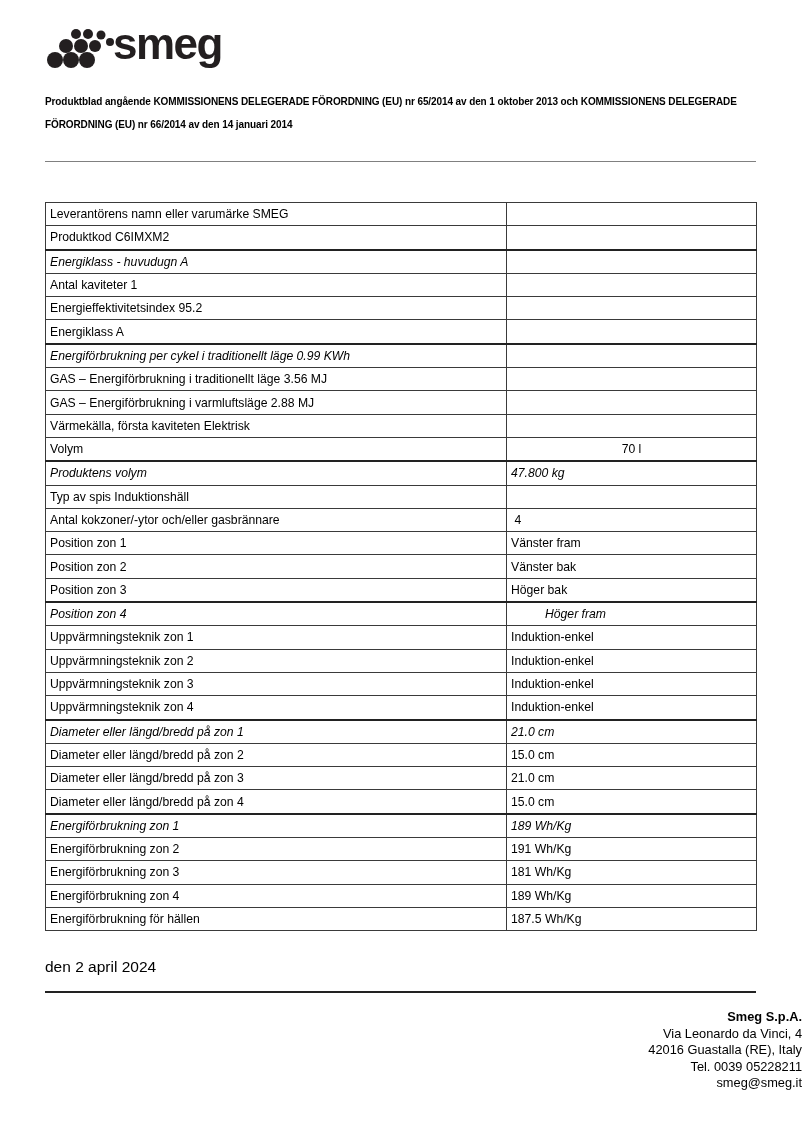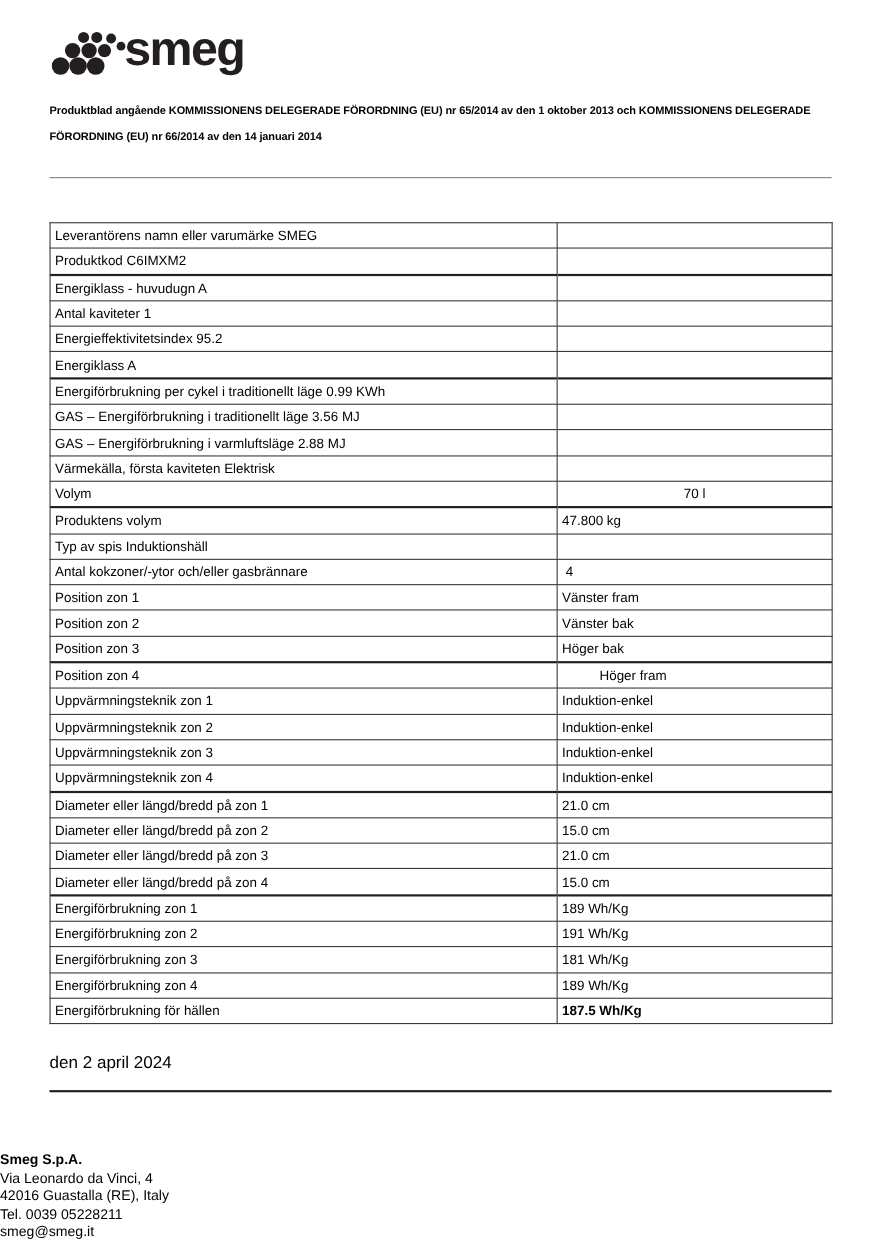--- a/index.html
+++ b/index.html
@@ -4,24 +4,24 @@
   <style>
     html, body { margin: 0; padding: 0; background: #ffffff; }
     body { width: 802px; height: 1134px; position: relative; font-family: "Liberation Sans", sans-serif; color: #000; overflow: hidden; }
     .logo { position: absolute; left: 47px; top: 26px; width: 200px; height: 46px; }
     .title { position: absolute; left: 45px; top: 91px; width: 715px; font-size: 10px; font-weight: bold; line-height: 22.5px; letter-spacing: -0.1px; }
     .hr-top { position: absolute; left: 45px; top: 161px; width: 711px; height: 1px; background: #808080; }
     table.sheet { position: absolute; left: 45px; top: 202px; width: 711px; border-collapse: collapse; table-layout: fixed; }
     table.sheet td { border: 1px solid #3a3a3a; height: 22.3px; padding: 0 4px; font-size: 12.2px; line-height: 14px; vertical-align: middle; white-space: nowrap; overflow: hidden; }
     table.sheet td.c1 { width: 452px; }
     table.sheet td.c2 { width: 241px; border-left: 1.5px solid #111; }
-    table.sheet tr.thick td { border-top: 2px solid #222; }
+    table.sheet tr.thick td { border-top: 2px solid #222; font-style: italic; }
     .date { position: absolute; left: 45px; top: 958px; font-size: 15.5px; }
     .hr-bottom { position: absolute; left: 45px; top: 991px; width: 711px; height: 1.5px; background: #222; }
-    .footer { position: absolute; left: 0; top: 1046px; width: 802px; text-align: left; font-size: 12.8px; line-height: 16.5px; }
+    .footer { position: absolute; left: 0; top: 1009px; width: 802px; text-align: right; font-size: 12.8px; line-height: 16.5px; }
     .footer .company { font-weight: bold; }
   </style>
 </head>
 <body>
 
 <svg class="logo" viewBox="0 0 200 46" xmlns="http://www.w3.org/2000/svg">
   <g fill="#231f20">
     <circle cx="8" cy="34" r="8"></circle>
     <circle cx="24" cy="34" r="8"></circle>
     <circle cx="40" cy="34" r="8"></circle>
@@ -156,21 +156,21 @@
       <tr>
         <td class="c1">Energiförbrukning zon 3</td>
         <td class="c2" style="white-space: pre; margin-left: 16px;">181 Wh/Kg</td>
       </tr>
       <tr>
         <td class="c1">Energiförbrukning zon 4</td>
         <td class="c2" style="white-space: pre;">189 Wh/Kg</td>
       </tr>
       <tr>
         <td class="c1">Energiförbrukning för hällen</td>
-        <td class="c2" style="white-space: pre; font-weight: bold;">187.5 Wh/Kg</td>
+        <td class="c2" style="white-space: pre;">187.5 Wh/Kg</td>
       </tr>
     </tbody>
 </table>
 
 <div class="date">den 2 april 2024</div>
 <div class="hr-bottom"></div>
 
 <div class="footer">
   <div class="company">Smeg S.p.A.</div>
   <div>Via Leonardo da Vinci, 4</div>

